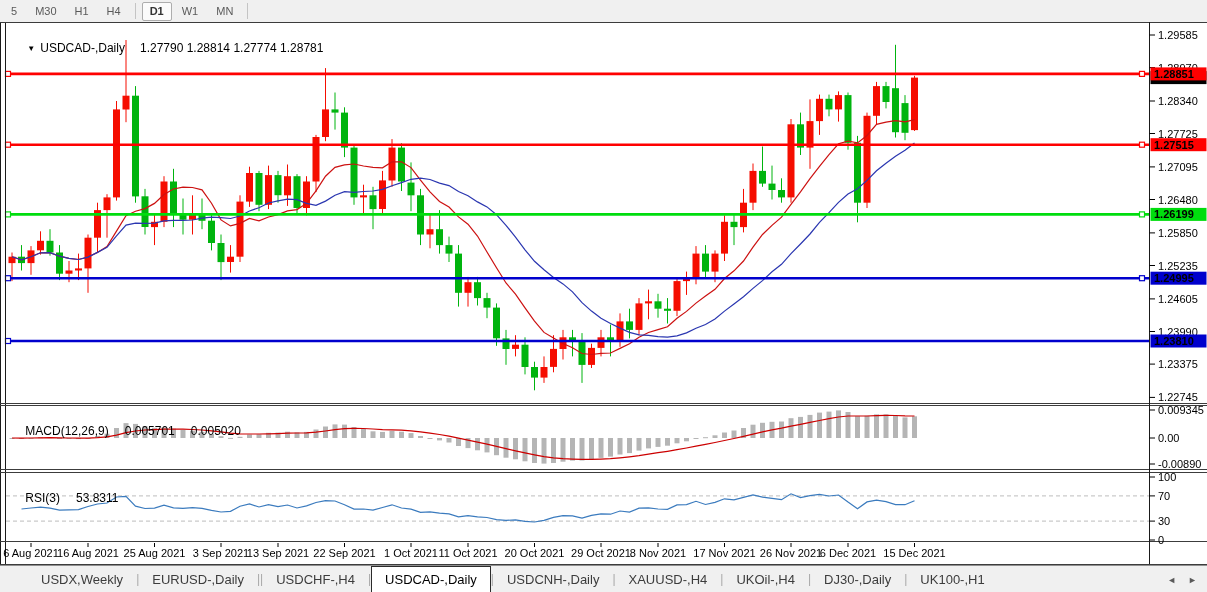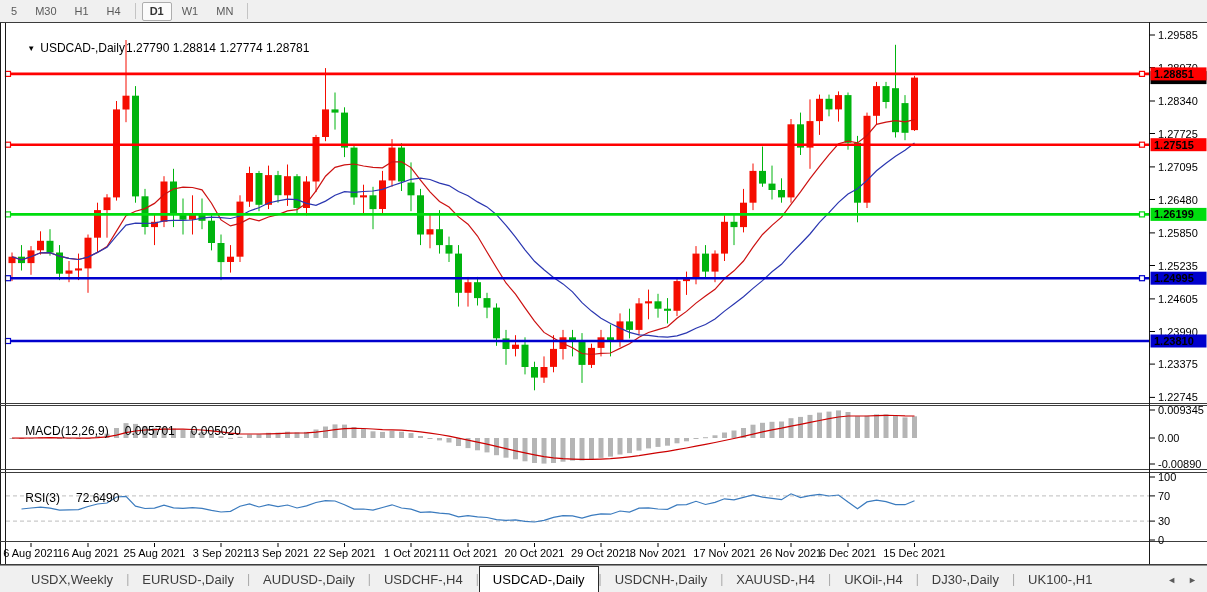--- a/index.html
+++ b/index.html
@@ -12,27 +12,27 @@
           border-radius:2px;line-height:13px;}
   .period.active{background:#fbfbfb;border-color:#adadad;color:#333;font-weight:bold;}
   .tb-sep{width:1px;height:16px;background:#c4c4c4;margin:0 5px;}
   
   .chart-window{position:absolute;top:22px;left:0;width:1207px;height:479px;background:#fff;}
   #chart-svg{position:absolute;top:0;left:0;display:block;}
   svg text{font-family:"Liberation Sans",sans-serif;font-size:11px;fill:#000;}
   .overlay{position:absolute;font-size:12px;color:#000;white-space:pre;z-index:3;}
   .title-overlay{left:14px;top:5px;}
   .dd-icon{font-size:8px;margin-right:5px;position:relative;top:-1px;}
-  .vals{margin-left:1px;}
+  .vals{margin-left:15px;}
   .macd-overlay{left:12px;top:388px;}
   .rsi-overlay{left:12px;top:455px;}
   .ind-val{margin-left:16px;}
   
   .tabbar{position:absolute;bottom:0;left:0;width:1207px;height:27px;background:#f0f0f0;
-          border-top:1px solid #8f8f8f;display:flex;align-items:stretch;padding-left:18px;
+          border-top:1px solid #8f8f8f;display:flex;align-items:stretch;padding-left:28px;
           box-sizing:border-box;font-size:13px;color:#3c3c3c;}
   .tab{display:flex;align-items:center;padding:0 13px;white-space:nowrap;}
   .tab.active{background:#fff;border:1px solid #2b2b2b;border-bottom:none;color:#000;}
   .tab-sep{display:flex;align-items:center;color:#a8a8a8;font-size:12px;}
   .tab-arrows{position:absolute;right:10px;top:1px;bottom:0;display:flex;align-items:center;
               gap:12px;font-size:9px;color:#5a5a5a;}
 </style>
 </head>
 <body>
 
@@ -667,30 +667,29 @@
 
   <div class="overlay title-overlay">
     <span class="dd-icon">▼</span><span>USDCAD-,Daily</span><span class="vals">1.27790 1.28814 1.27774 1.28781</span>
   </div>
 
   <div class="overlay macd-overlay">
     <span>MACD(12,26,9)</span><span class="ind-val">0.005701</span><span class="ind-val">0.005020</span>
   </div>
 
   <div class="overlay rsi-overlay">
-    <span>RSI(3)</span><span class="ind-val">72.6490</span>
+    <span>RSI(3)</span><span class="ind-val">53.8311</span>
   </div>
 </div>
 
 <div class="tabbar" id="tabbar">
     <div class="tab">USDX,Weekly</div>
     <span class="tab-sep">|</span>
     <div class="tab">EURUSD-,Daily</div>
     <span class="tab-sep">|</span>
-    <div class="tab">AUDUSD-,Daily</div>
     <span class="tab-sep">|</span>
     <div class="tab">USDCHF-,H4</div>
     <span class="tab-sep">|</span>
     <div class="tab active">USDCAD-,Daily</div>
     <span class="tab-sep">|</span>
     <div class="tab">USDCNH-,Daily</div>
     <span class="tab-sep">|</span>
     <div class="tab">XAUUSD-,H4</div>
     <span class="tab-sep">|</span>
     <div class="tab">UKOil-,H4</div>

